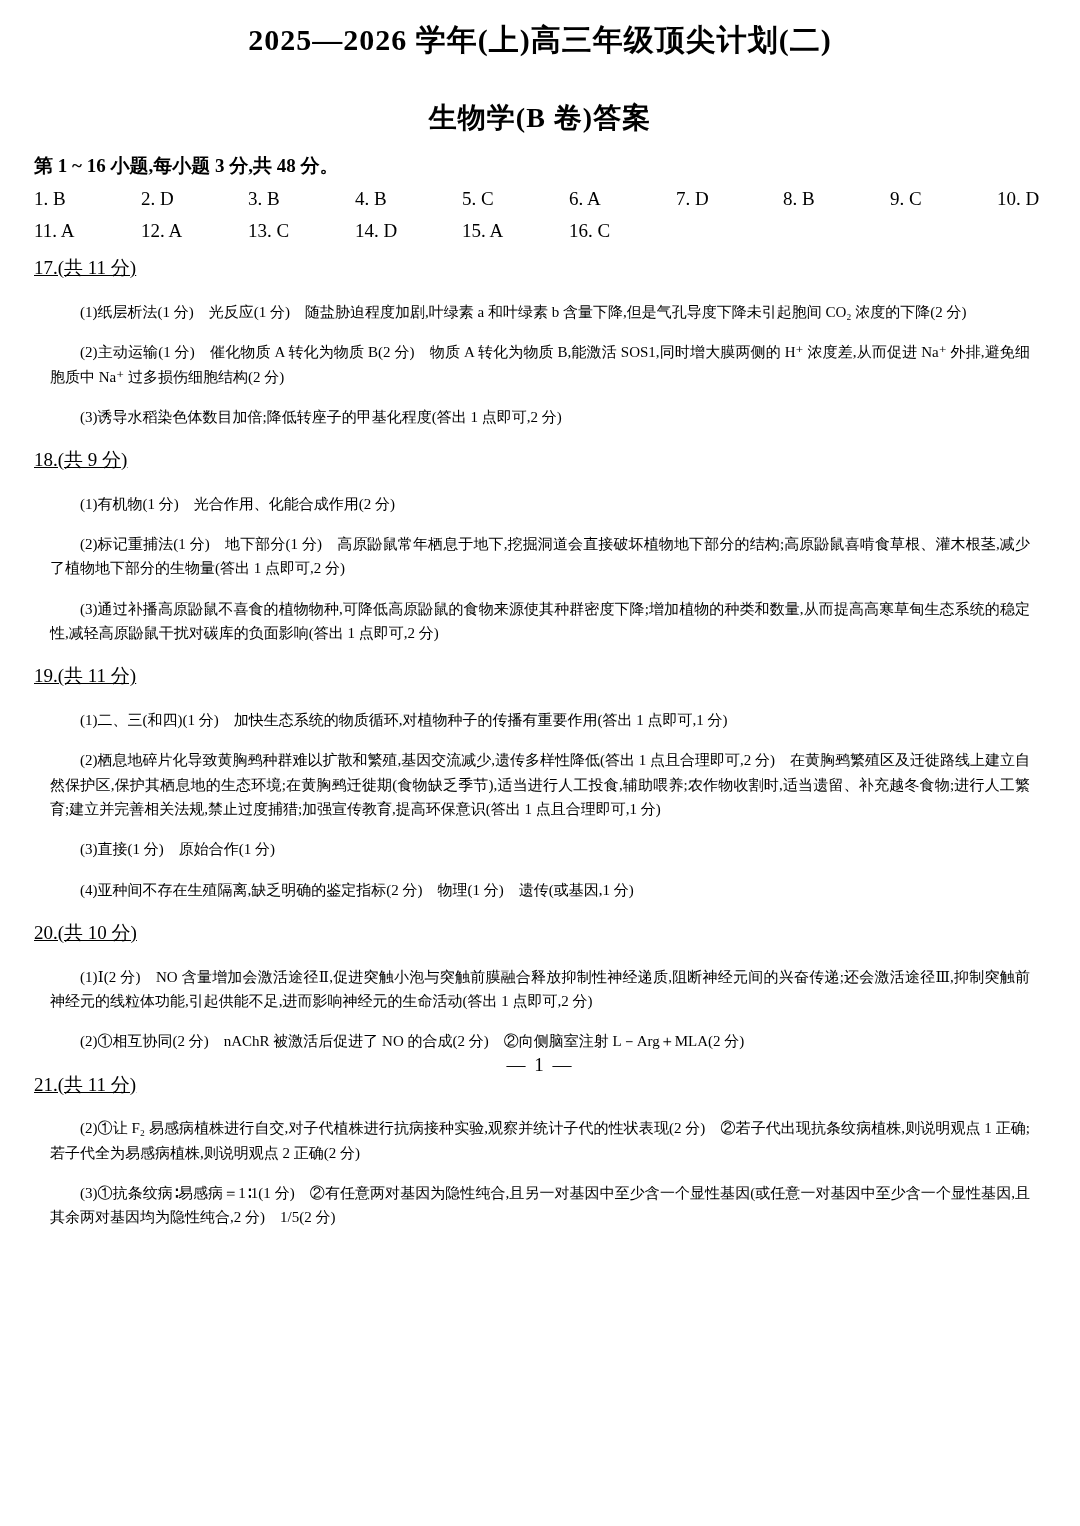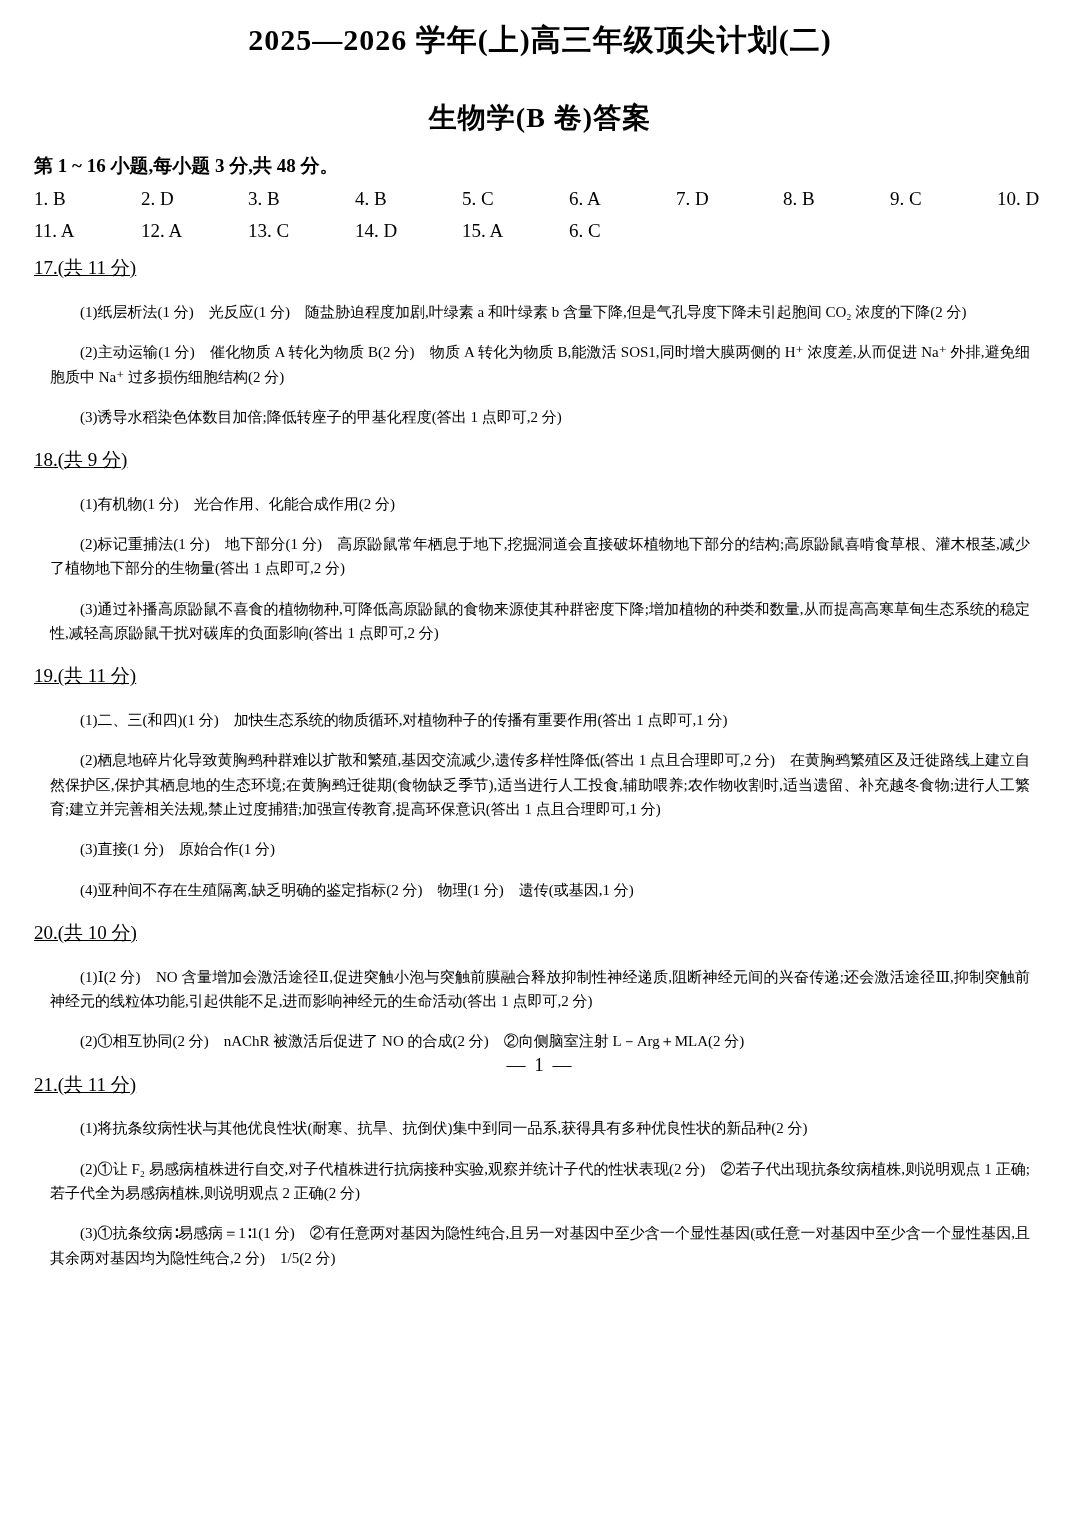--- a/index.html
+++ b/index.html
@@ -105,21 +105,21 @@
     <span class="cell">9. C</span>
     <span class="cell">10. D</span>
   </div>
 
   <div class="mcq-row">
     <span class="cell">11. A</span>
     <span class="cell">12. A</span>
     <span class="cell">13. C</span>
     <span class="cell">14. D</span>
     <span class="cell">15. A</span>
-    <span class="cell">6. C</span>
+    <span class="cell">16. C</span>
   </div>
 
   <div class="q-head">17.(共 11 分)</div>
   <div class="q-body indent">(1)纸层析法(1 分)　光反应(1 分)　随盐胁迫程度加剧,叶绿素 a 和叶绿素 b 含量下降,但是气孔导度下降未引起胞间 CO₂ 浓度的下降(2 分)</div>
   <div class="q-body indent">(2)主动运输(1 分)　催化物质 A 转化为物质 B(2 分)　物质 A 转化为物质 B,能激活 SOS1,同时增大膜两侧的 H⁺ 浓度差,从而促进 Na⁺ 外排,避免细胞质中 Na⁺ 过多损伤细胞结构(2 分)</div>
   <div class="q-body indent">(3)诱导水稻染色体数目加倍;降低转座子的甲基化程度(答出 1 点即可,2 分)</div>
 
   <div class="q-head">18.(共 9 分)</div>
   <div class="q-body indent">(1)有机物(1 分)　光合作用、化能合成作用(2 分)</div>
   <div class="q-body indent">(2)标记重捕法(1 分)　地下部分(1 分)　高原鼢鼠常年栖息于地下,挖掘洞道会直接破坏植物地下部分的结构;高原鼢鼠喜啃食草根、灌木根茎,减少了植物地下部分的生物量(答出 1 点即可,2 分)</div>
@@ -129,18 +129,17 @@
   <div class="q-body indent">(1)二、三(和四)(1 分)　加快生态系统的物质循环,对植物种子的传播有重要作用(答出 1 点即可,1 分)</div>
   <div class="q-body indent">(2)栖息地碎片化导致黄胸鹀种群难以扩散和繁殖,基因交流减少,遗传多样性降低(答出 1 点且合理即可,2 分)　在黄胸鹀繁殖区及迁徙路线上建立自然保护区,保护其栖息地的生态环境;在黄胸鹀迁徙期(食物缺乏季节),适当进行人工投食,辅助喂养;农作物收割时,适当遗留、补充越冬食物;进行人工繁育;建立并完善相关法规,禁止过度捕猎;加强宣传教育,提高环保意识(答出 1 点且合理即可,1 分)</div>
   <div class="q-body indent">(3)直接(1 分)　原始合作(1 分)</div>
   <div class="q-body indent">(4)亚种间不存在生殖隔离,缺乏明确的鉴定指标(2 分)　物理(1 分)　遗传(或基因,1 分)</div>
 
   <div class="q-head">20.(共 10 分)</div>
   <div class="q-body indent">(1)Ⅰ(2 分)　NO 含量增加会激活途径Ⅱ,促进突触小泡与突触前膜融合释放抑制性神经递质,阻断神经元间的兴奋传递;还会激活途径Ⅲ,抑制突触前神经元的线粒体功能,引起供能不足,进而影响神经元的生命活动(答出 1 点即可,2 分)</div>
   <div class="q-body indent">(2)①相互协同(2 分)　nAChR 被激活后促进了 NO 的合成(2 分)　②向侧脑室注射 L－Arg＋MLA(2 分)</div>
 
   <div class="q-head">21.(共 11 分)</div>
-  <div class="q-body indent">(1)将抗条纹病性状与其他优良性状(耐寒、抗旱、抗倒伏)集中到同一品系,获得具有多种优良性状的新品种(2 分)</div>
   <div class="q-body indent">(2)①让 F₂ 易感病植株进行自交,对子代植株进行抗病接种实验,观察并统计子代的性状表现(2 分)　②若子代出现抗条纹病植株,则说明观点 1 正确;若子代全为易感病植株,则说明观点 2 正确(2 分)</div>
   <div class="q-body indent">(3)①抗条纹病∶易感病＝1∶1(1 分)　②有任意两对基因为隐性纯合,且另一对基因中至少含一个显性基因(或任意一对基因中至少含一个显性基因,且其余两对基因均为隐性纯合,2 分)　1/5(2 分)</div>
 
   <div class="pagenum">— 1 —</div>
 </div>
 
 </body></html>

